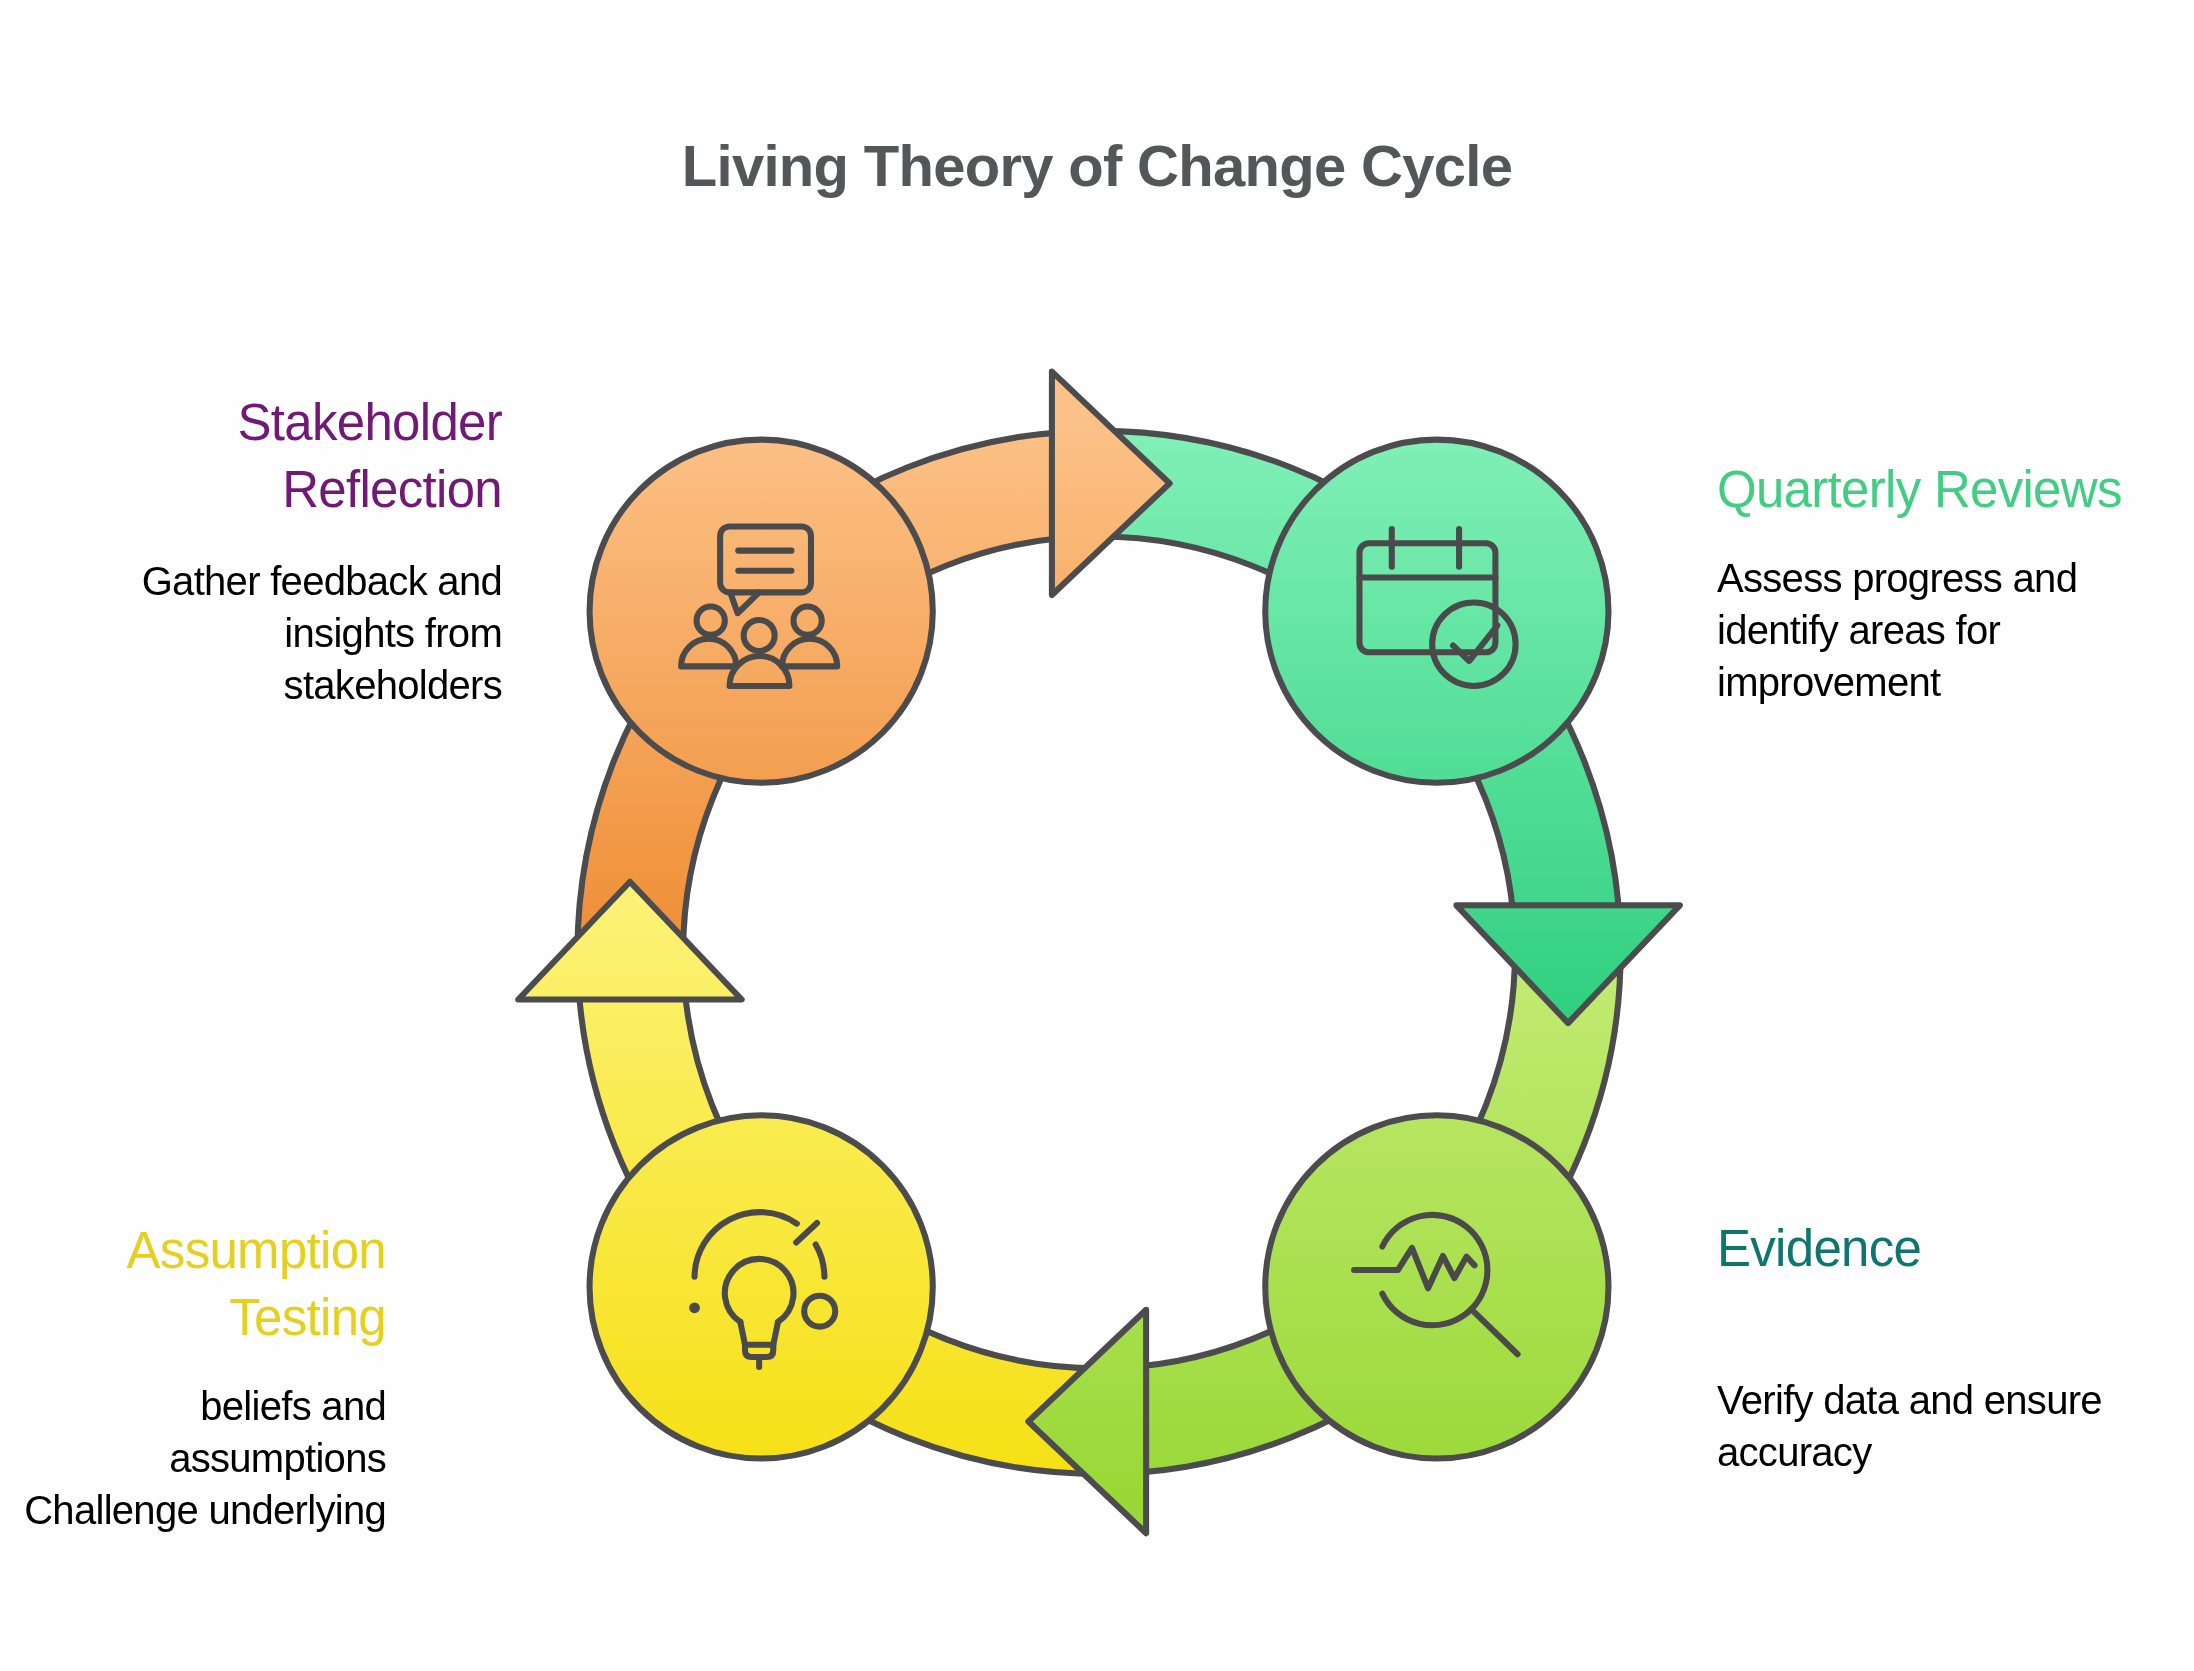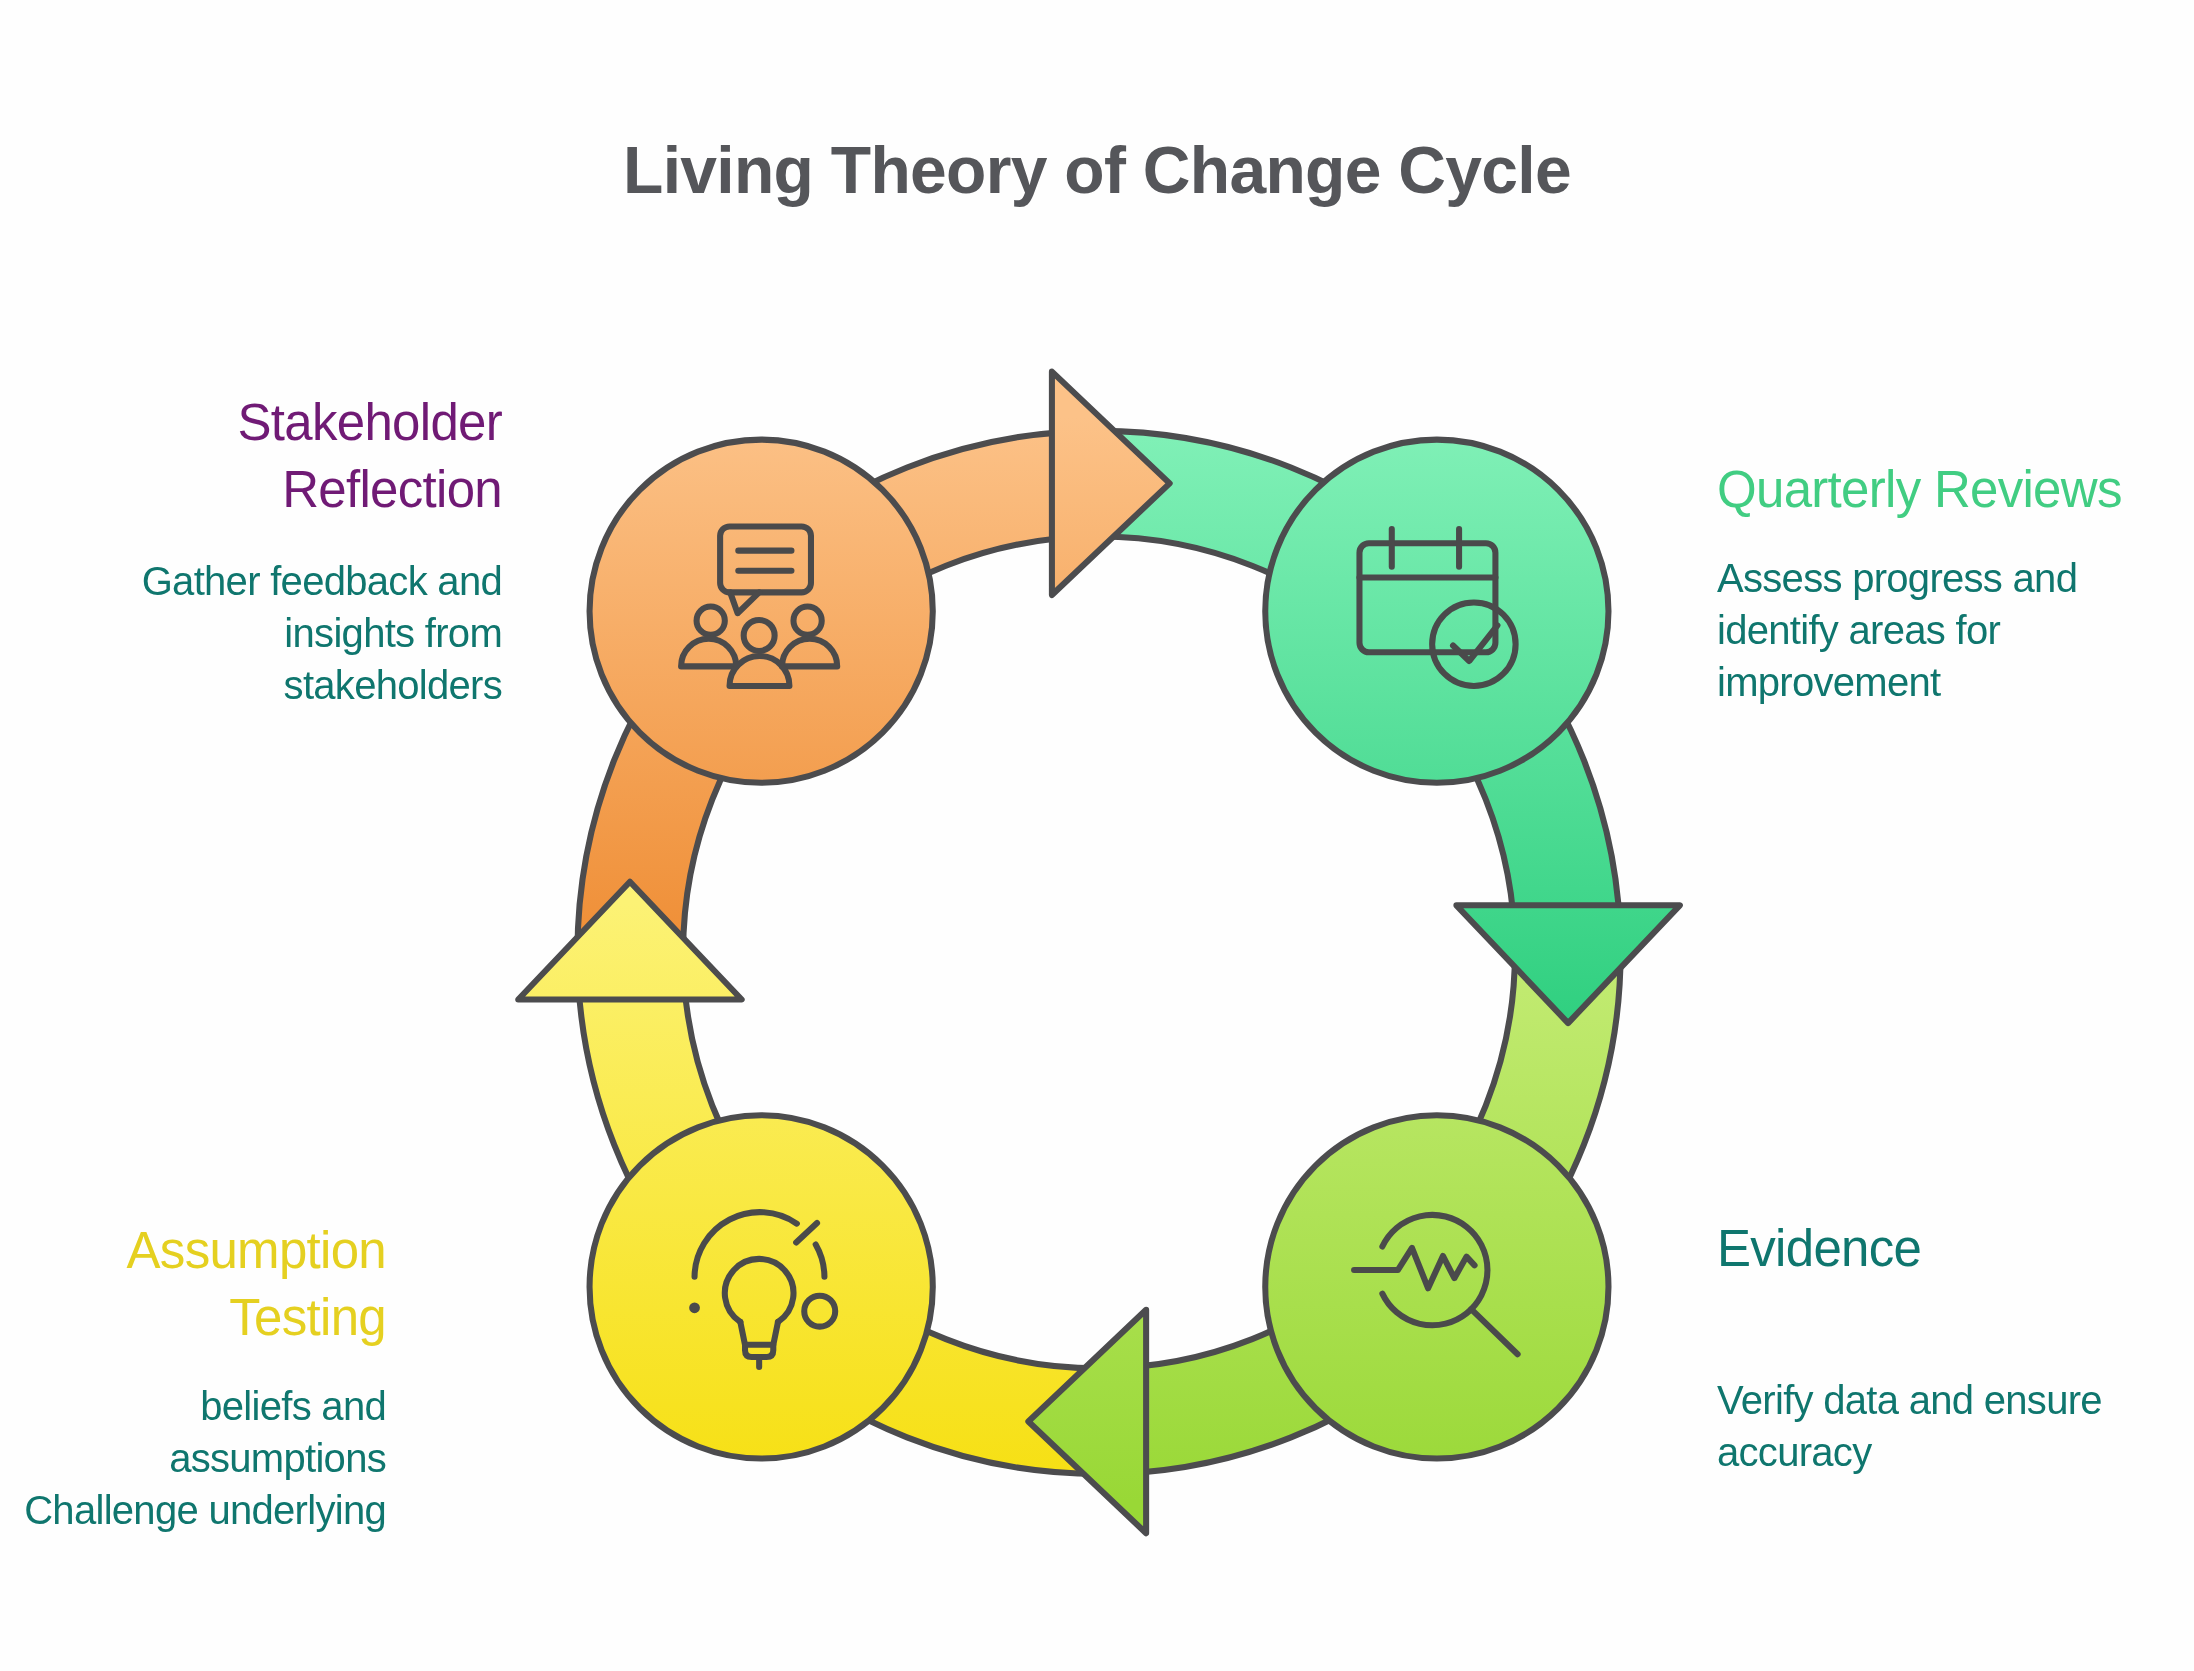--- a/index.html
+++ b/index.html
@@ -6,28 +6,28 @@
   #canvas{
     position:relative;
     width:2194px;height:1672px;
     background:#fefefe;
     font-family:"Liberation Sans", sans-serif;
     overflow:hidden;
   }
   .page-title{
     position:absolute;left:0;top:132px;width:2194px;
     text-align:center;
-    font-size:66px;font-weight:bold;letter-spacing:-0.7px;
+    font-size:58px;font-weight:bold;letter-spacing:-0.7px;
     color:#55565a;
   }
   .txt-block{position:absolute;letter-spacing:-0.7px;}
   .align-r{text-align:right;}
   .align-l{text-align:left;margin-left:36px;}
   .node-label{font-size:51px;line-height:67px;font-weight:400;}
-  .node-desc{font-size:40px;line-height:52px;color:#0f766e;}
+  .node-desc{font-size:40px;line-height:52px;color:#000000;}
   .c-orange{color:#701a75;}
   .c-green{color:#41cd82;}
   .c-lime{color:#0f766e;}
   .c-yellow{color:#e5d020;}
   .shape{stroke:#4c4c4e;stroke-width:9;stroke-linejoin:round;}
   .icon-stroke{fill:none;stroke:#4a4a4b;stroke-width:9;stroke-linecap:round;stroke-linejoin:round;}
   svg{position:absolute;left:0;top:0;}
 </style>
 </head>
 <body>

